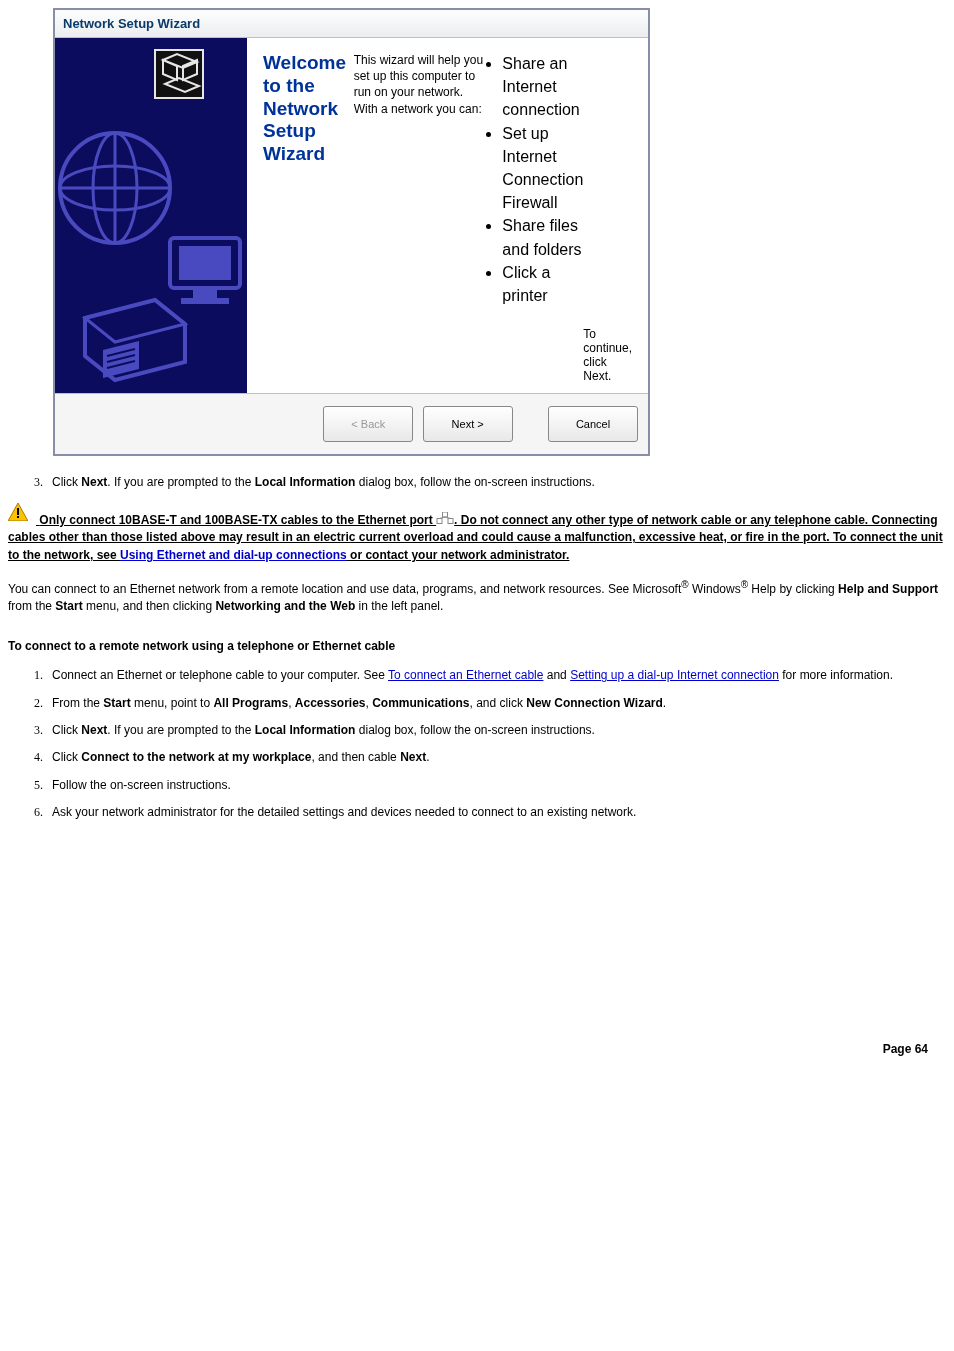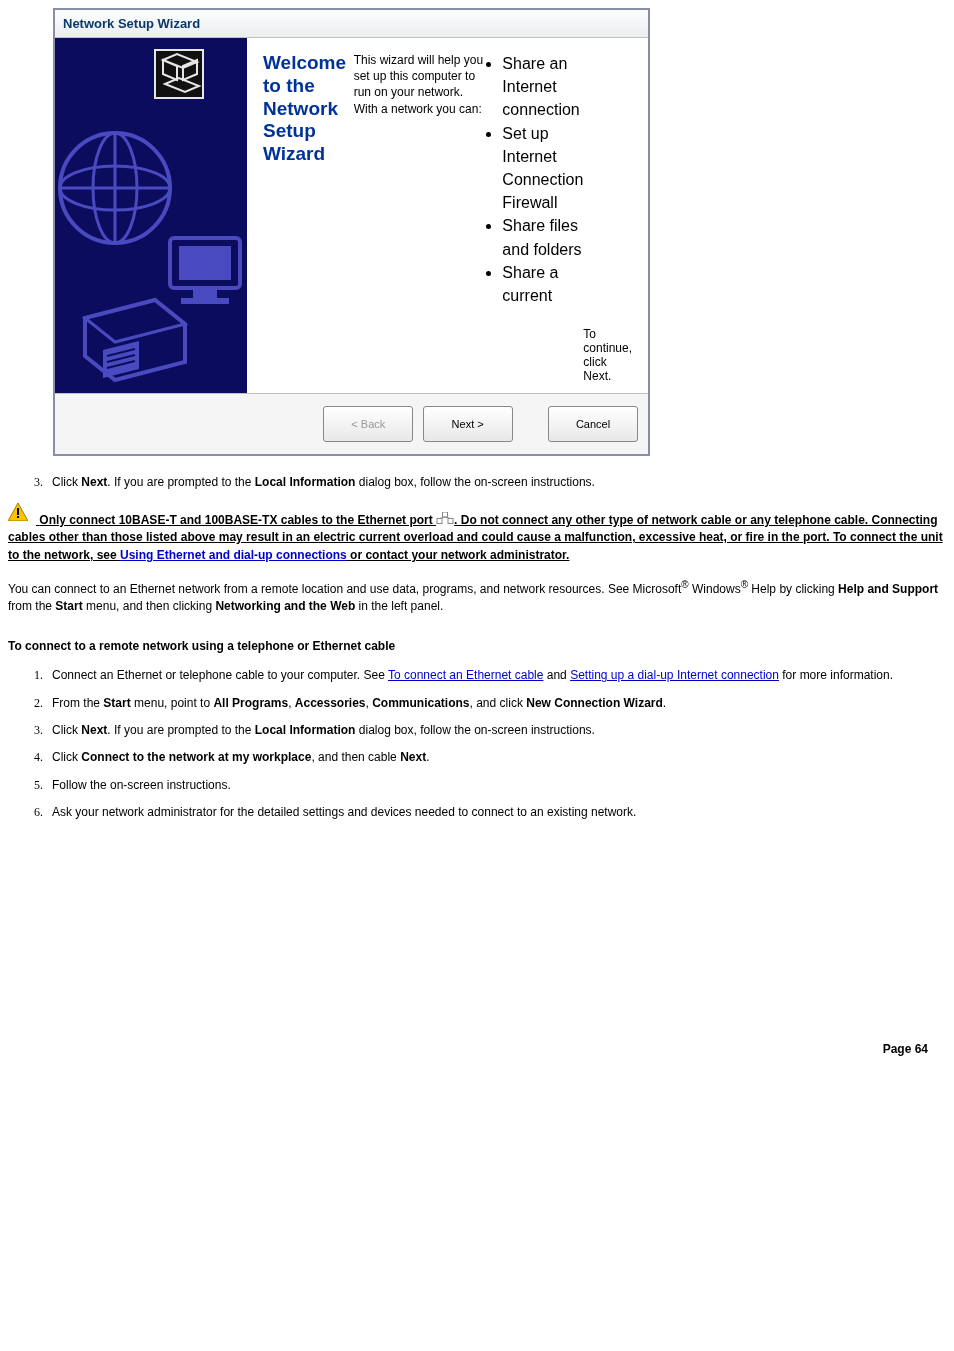--- a/index.html
+++ b/index.html
@@ -184,21 +184,21 @@
         <line x1="52" y1="330" x2="80" y2="323" stroke="#0c0c5e" stroke-width="2"></line>
       </svg>
     </div>
     <div class="wizard-right">
       <h1 class="wizard-heading">Welcome to the Network Setup Wizard</h1>
       <p class="wizard-text">This wizard will help you set up this computer to run on your network. With a network you can:</p>
       <ul class="wizard-list">
         <li>Share an Internet connection</li>
         <li>Set up Internet Connection Firewall</li>
         <li>Share files and folders</li>
-        <li>Share a current</li>
+        <li>Click a printer</li>
       </ul>
       <div class="wizard-continue">To continue, click Next.</div>
     </div>
   </div>
   <div class="wizard-buttons">
     <button class="wizard-btn disabled">&lt; Back</button>
     <button class="wizard-btn">Next &gt;</button>
     <button class="wizard-btn cancel-spacer">Cancel</button>
   </div>
 </div>

